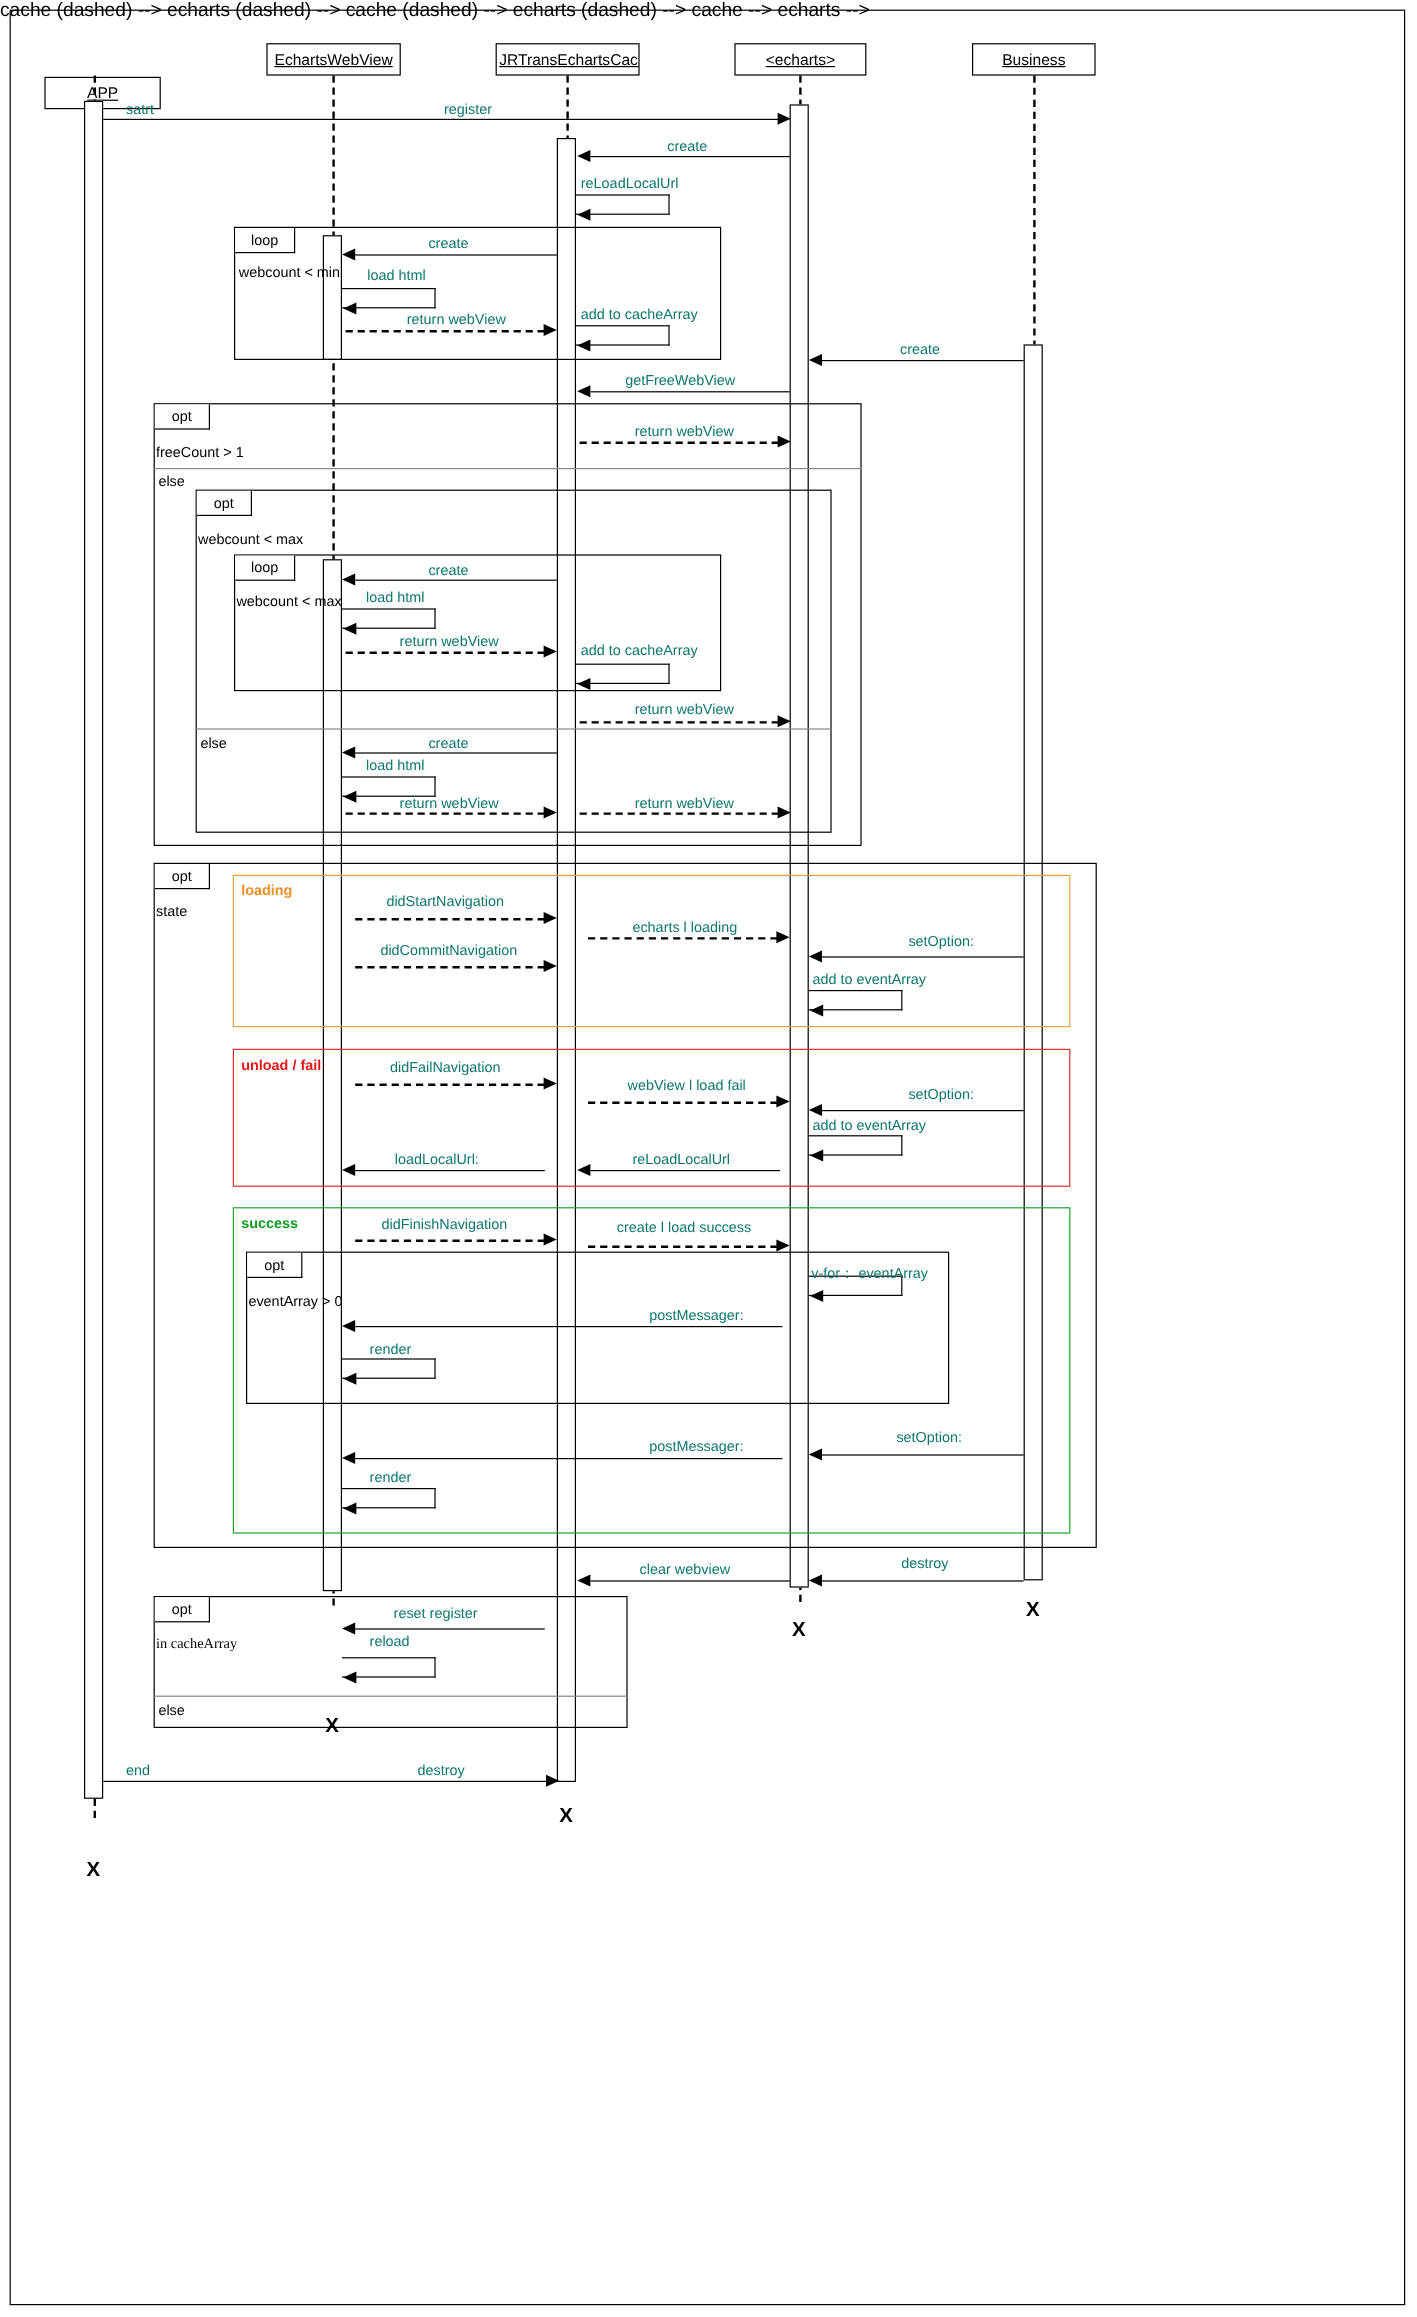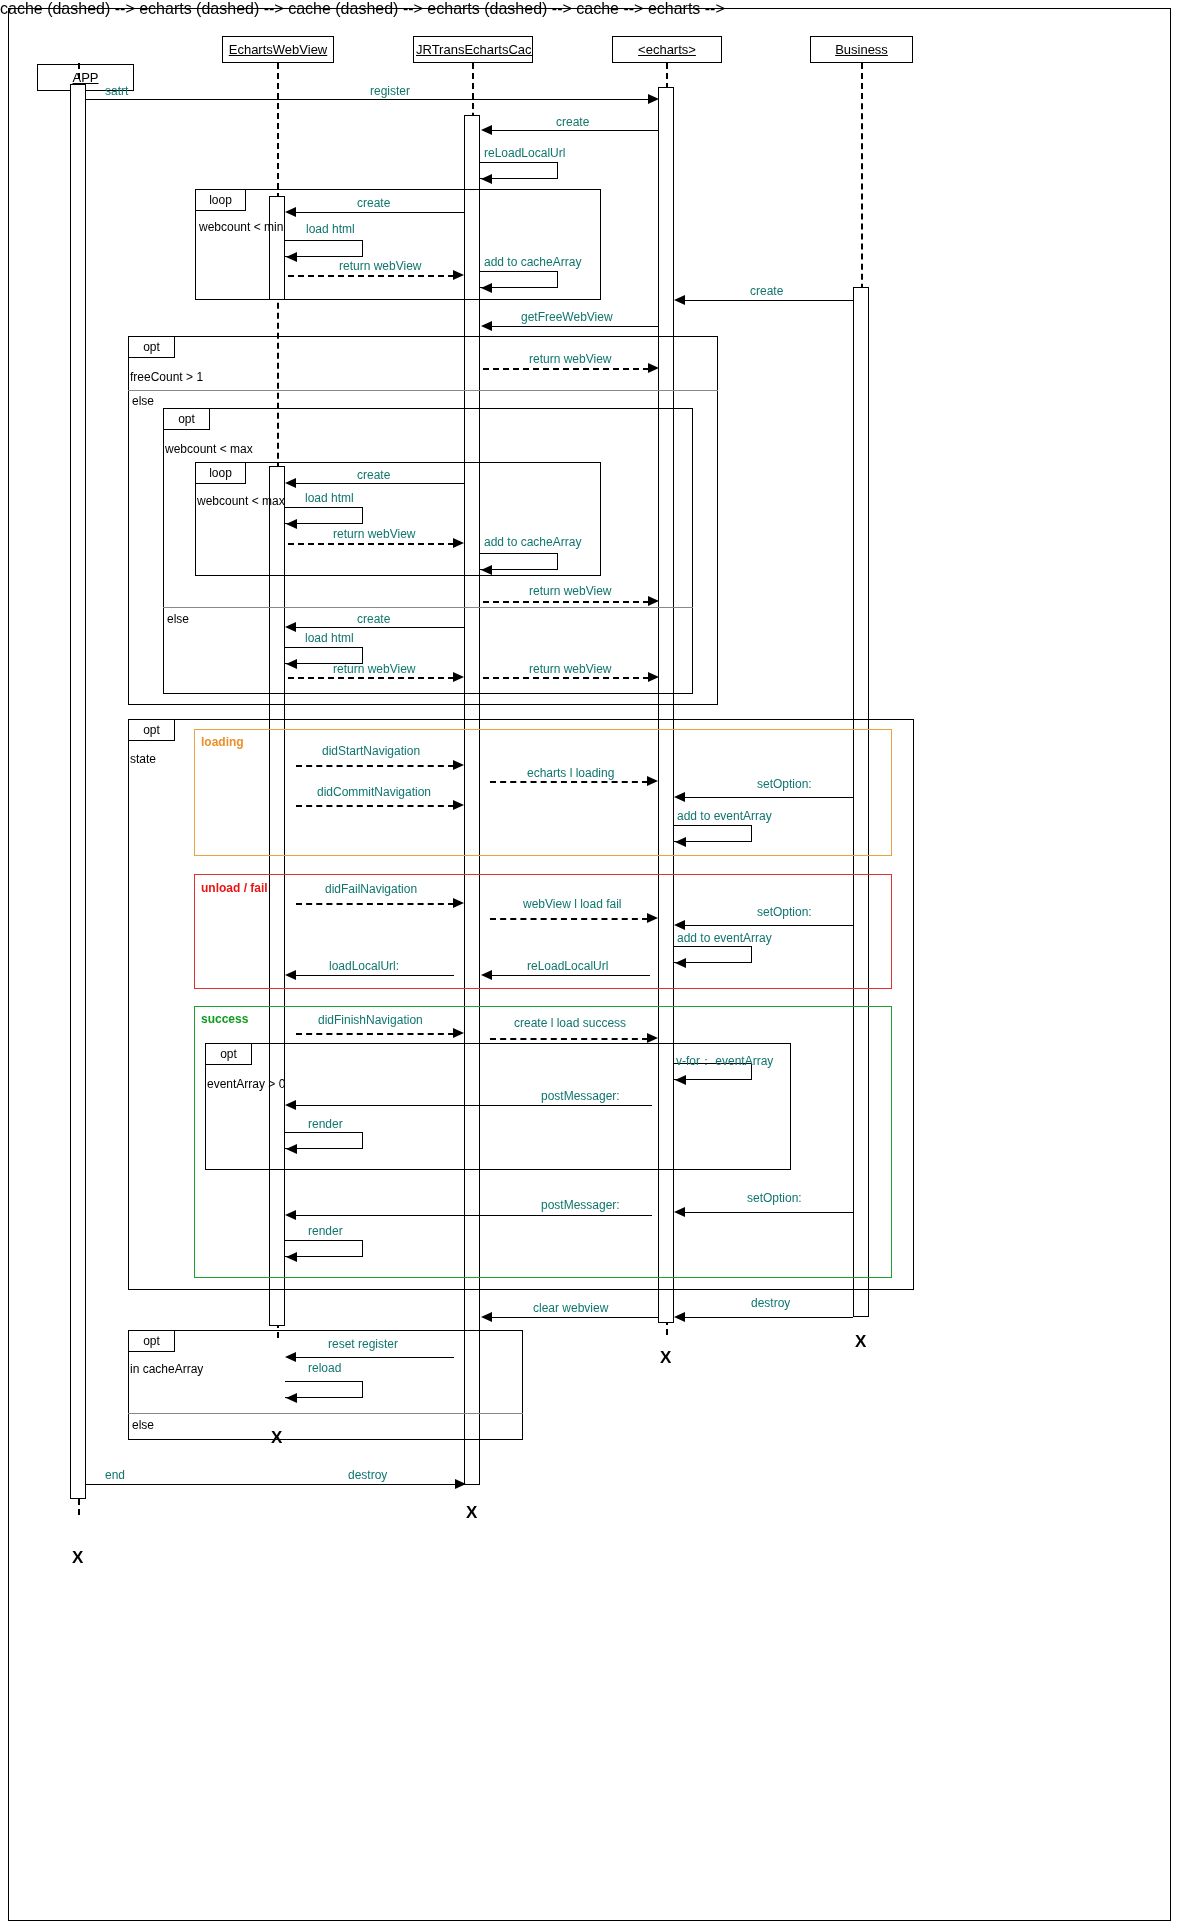--- a/index.html
+++ b/index.html
@@ -140,21 +140,21 @@
   <div class="frag-tab" style="left:206px;top:1044px;width:46px;height:21px;">
     <span>opt</span>
   </div>
   <div class="frag-label" style="left:207px;top:1077px;">eventArray &gt; 0</div>
 
   
   <div class="frag" style="left:128px;top:1330px;width:395px;height:110px;"></div>
   <div class="frag-tab" style="left:129px;top:1331px;width:46px;height:21px;">
     <span>opt</span>
   </div>
-  <div class="frag-label" style="left:130px;top:1362px;">in cacheArray</div>
+  <div class="frag-label" style="left:130px;top:1362px;font-family:Liberation Serif, serif;">in cacheArray</div>
   <div class="divider" style="left:128px;top:1413px;width:395px;"></div>
   <div class="frag-label" style="left:132px;top:1418px;">else</div>
 
   
 
   
   <div class="msg-line" style="left:86px;top:99px;width:568px;"></div>
   <div class="arrow-r" style="left:648px;top:94px;"></div>
   <div class="msg-label" style="left:105px;top:84px;">satrt</div>
   <div class="msg-label" style="left:370px;top:84px;">register</div>

